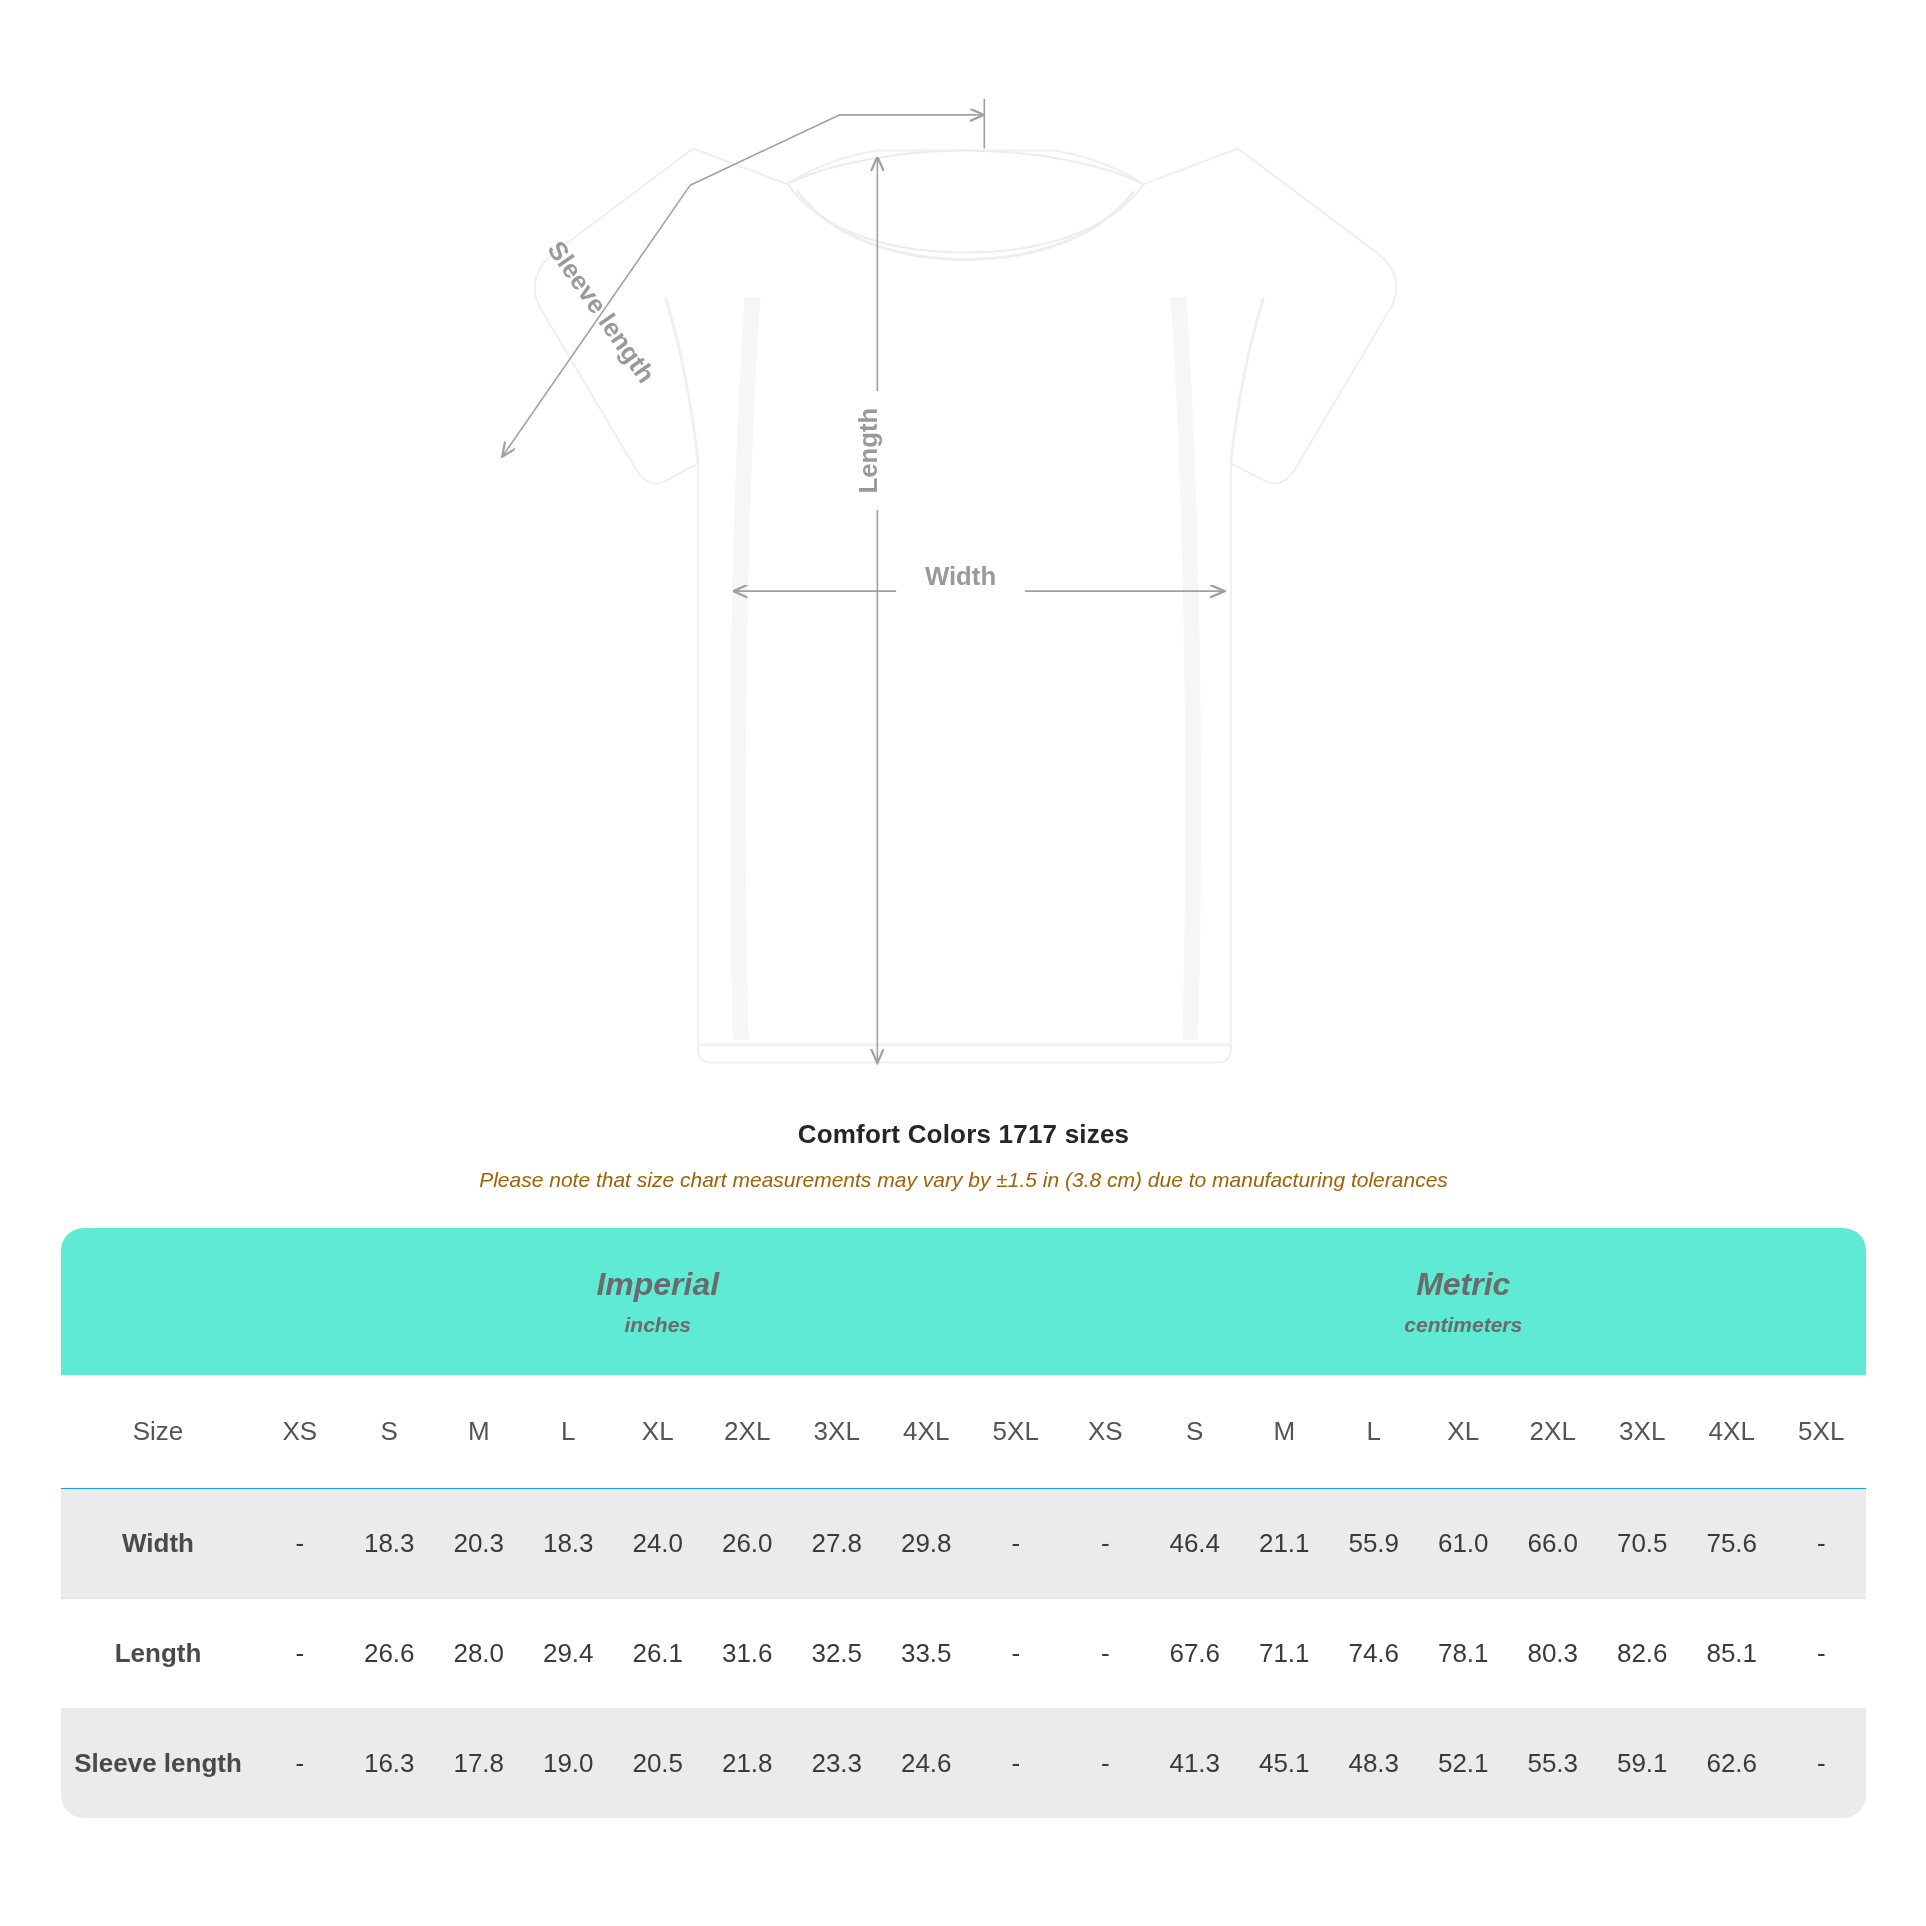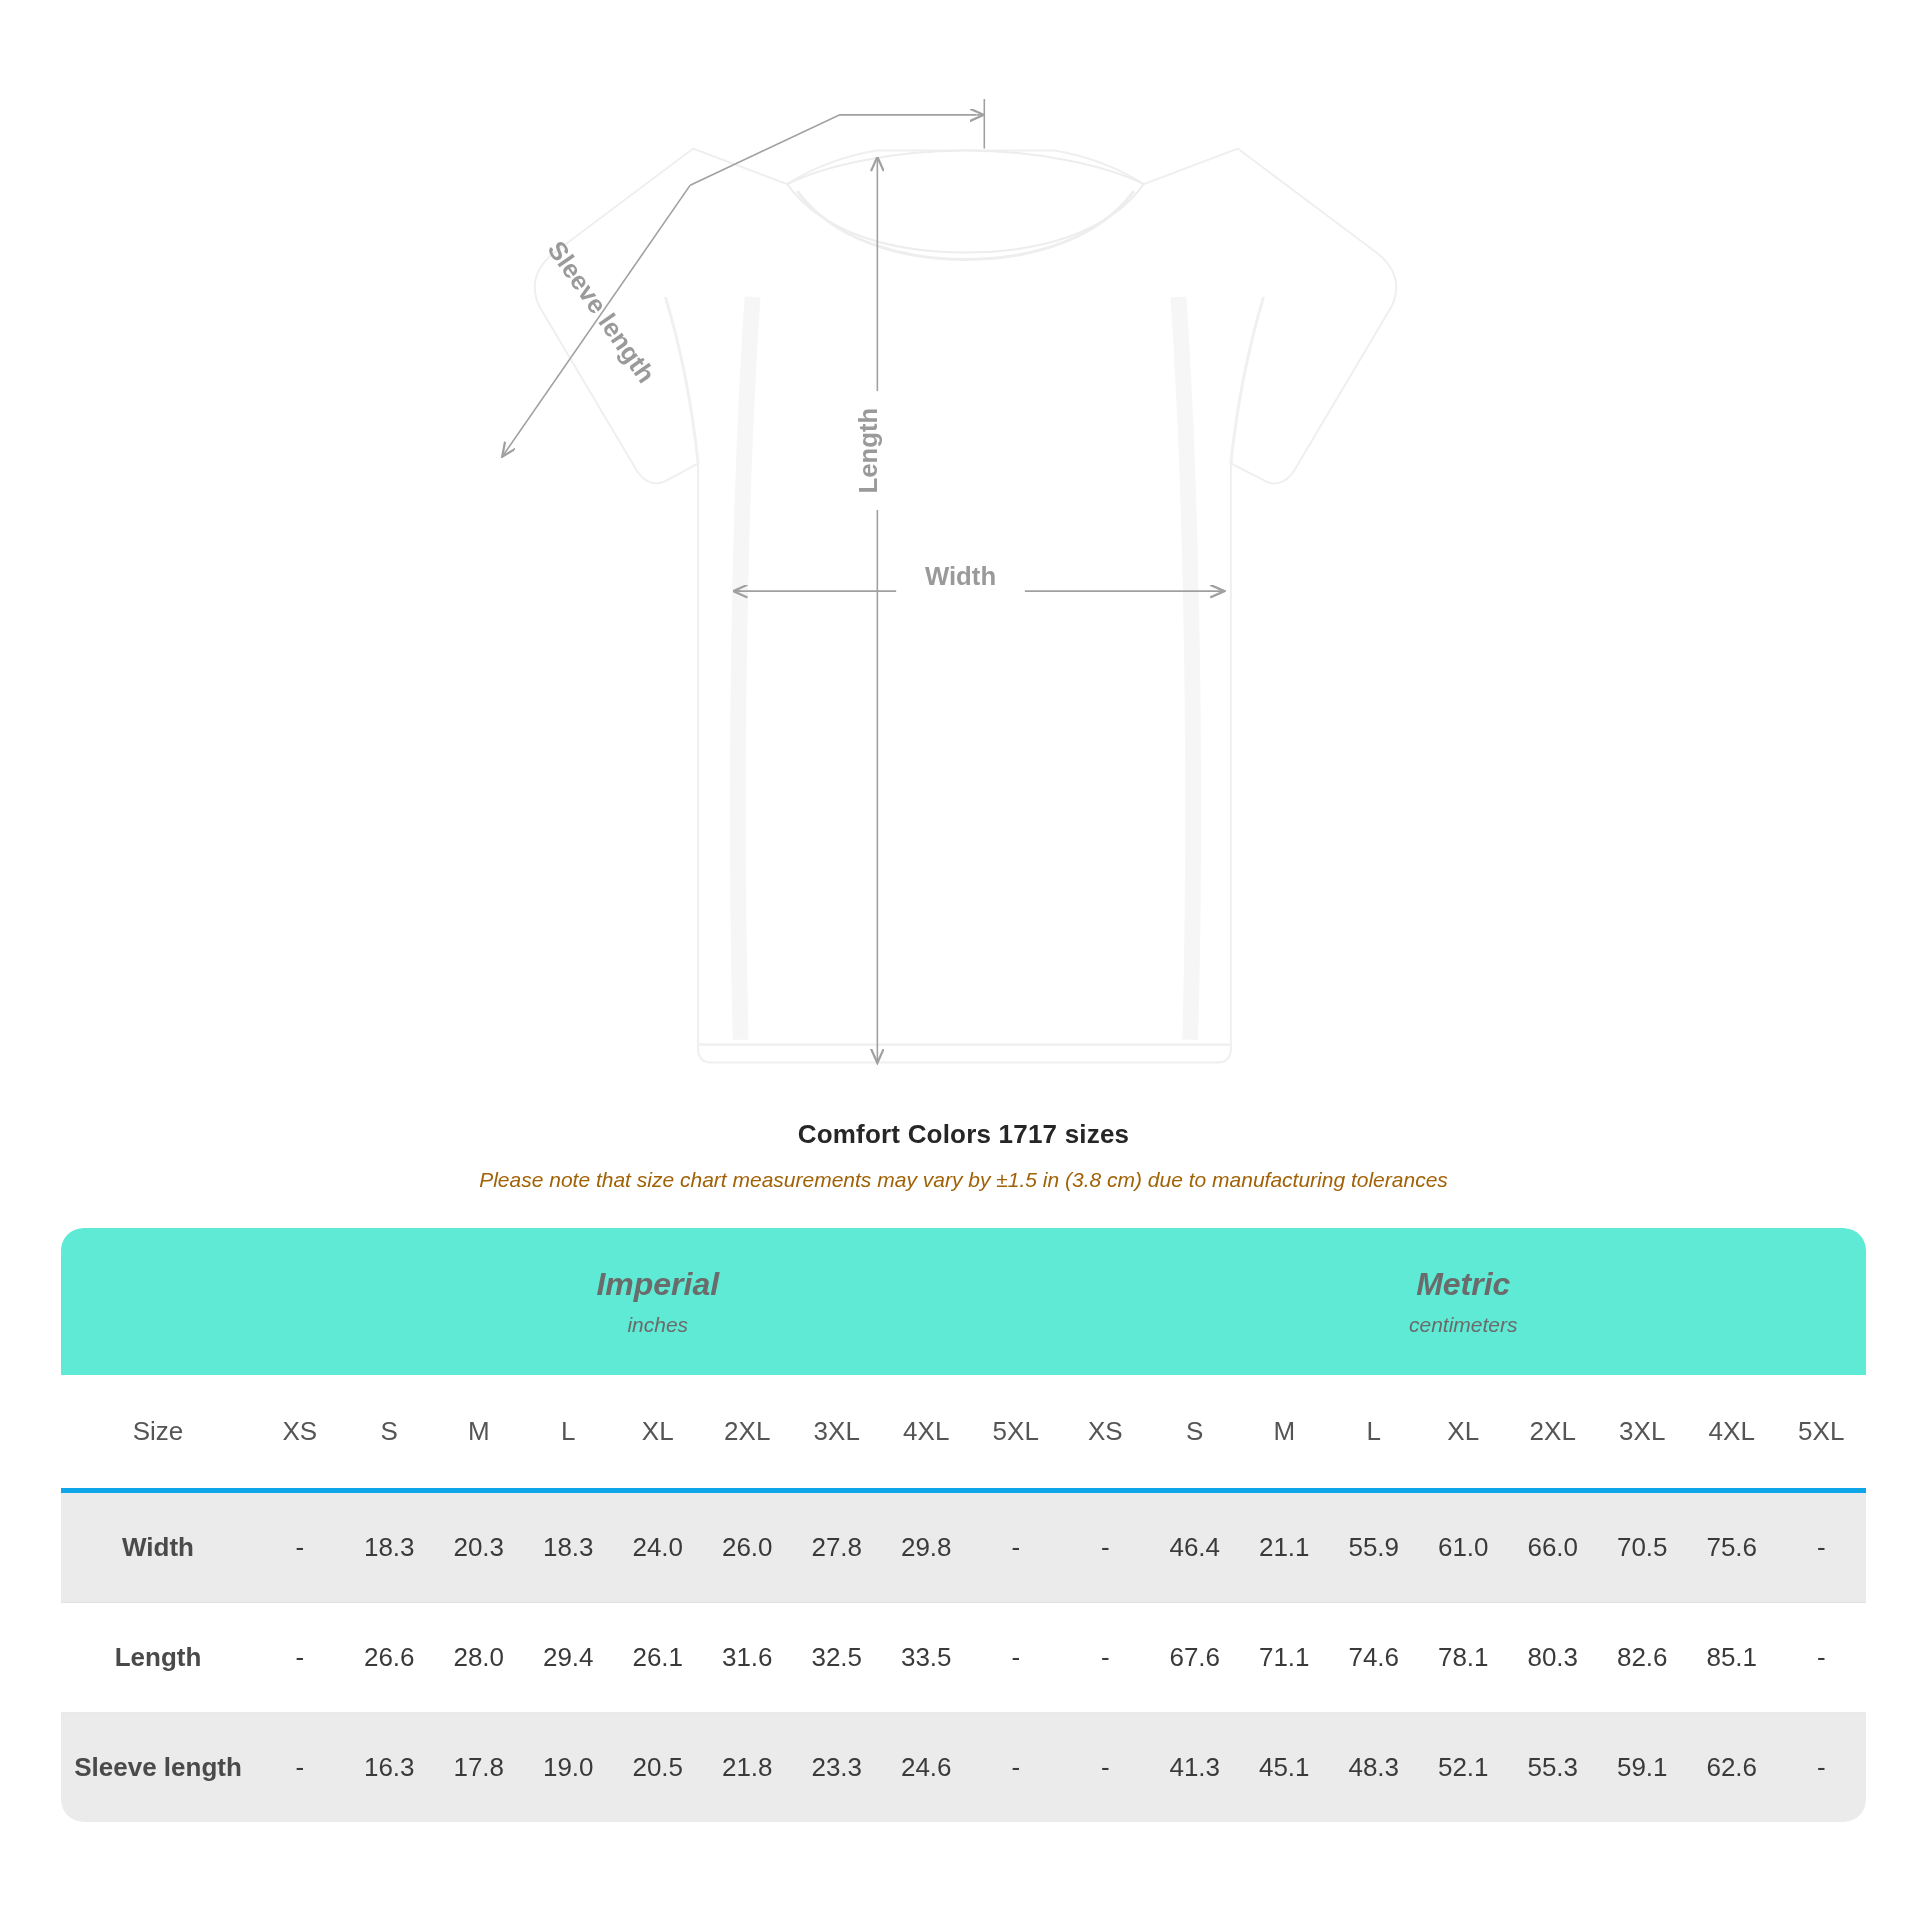--- a/index.html
+++ b/index.html
@@ -76,29 +76,30 @@
     font-weight: bold;
     font-style: italic;
     color: #6b6b6b;
     line-height: 1.15;
   }
   .unit-sub {
     font-size: 21px;
     font-style: italic;
     color: #6b6b6b;
     margin-top: 10px;
+    font-weight: bold;
   }
   
   .head-row td {
     background: #ffffff;
     height: 111px;
     font-size: 26px;
     font-weight: bold;
     color: #555555;
-    border-bottom: 5px solid #0ea5e9;
+    border-bottom: 1px solid #0ea5e9;
   }
   .head-row td.rowlabel {
     font-size: 26px;
   }
   
   .data-row td {
     height: 107px;
     font-size: 26px;
     color: #3a3a3a;
     border-bottom: 1px solid #e9e9e9;

